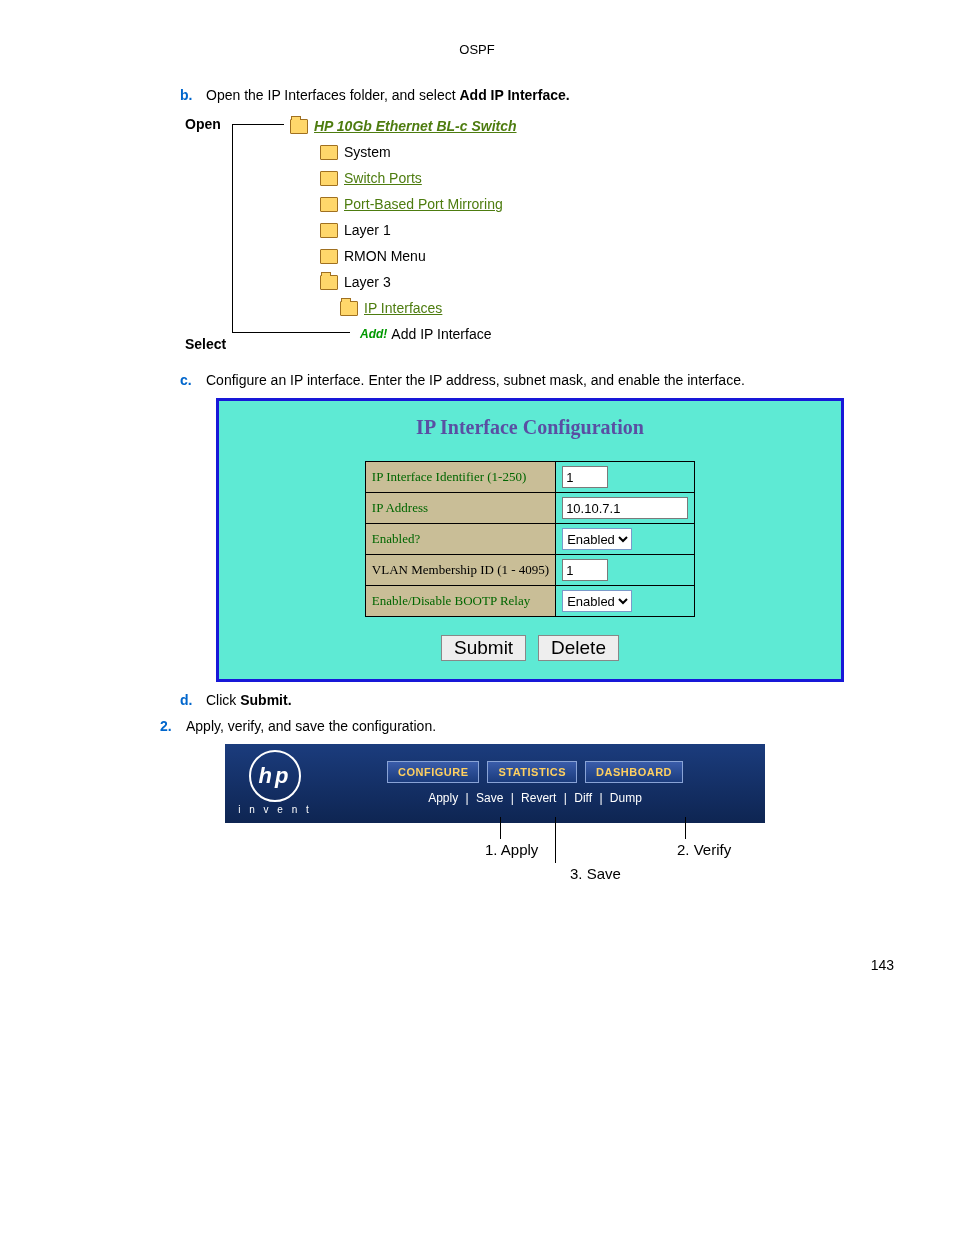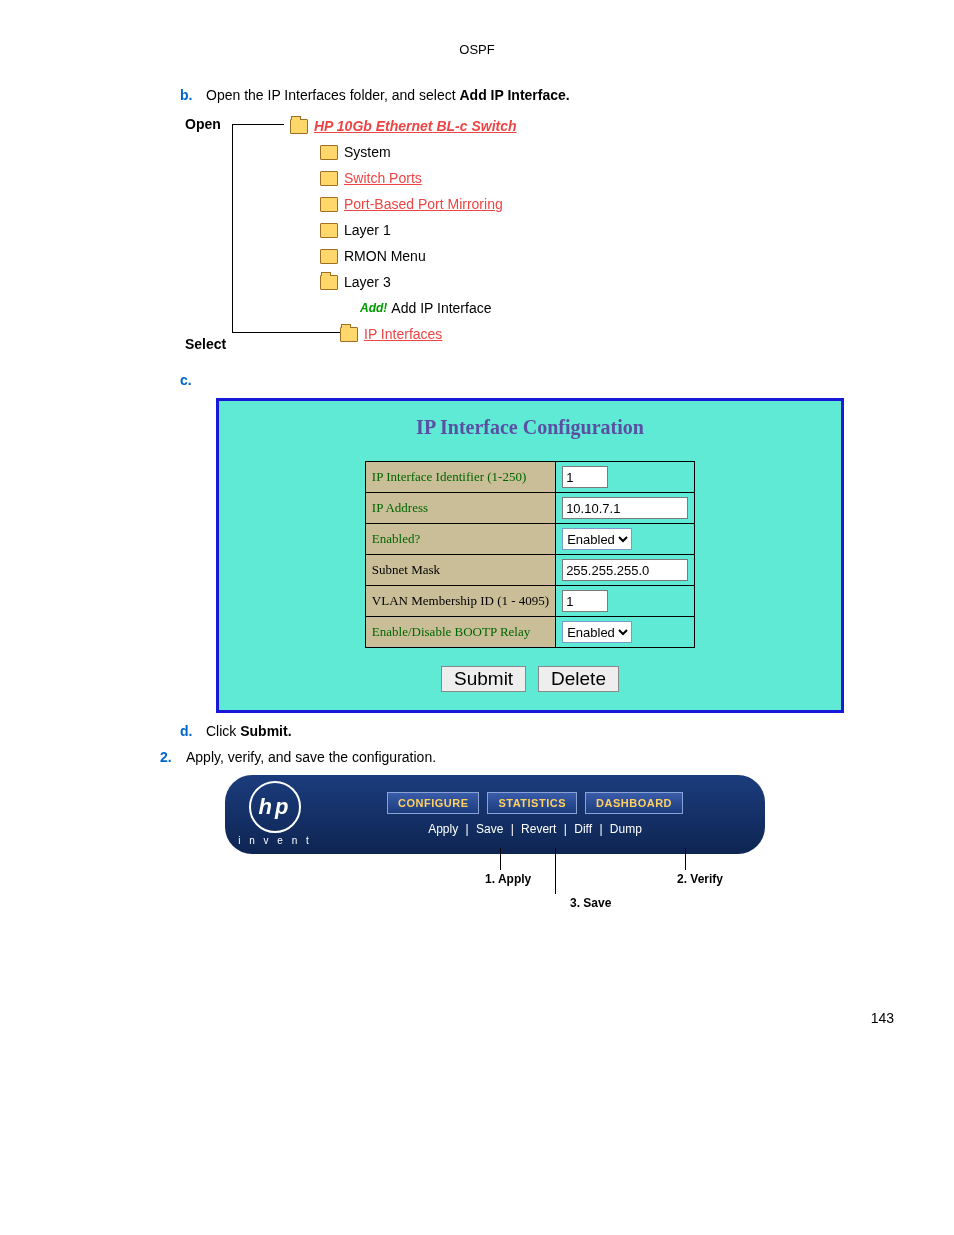--- a/index.html
+++ b/index.html
@@ -65,21 +65,21 @@
     background:#ffd76b; border:1px solid #a07020; border-bottom:none;
   }
   .add-icon {
     color: #009900;
     font-weight: bold;
     font-style: italic;
     font-size: 12px;
     margin-right: 4px;
   }
   .link {
-    color: #ef4444;
+    color: #4d7c0f;
     text-decoration: underline;
   }
   .config-panel {
     margin: 10px 0 10px 156px;
     width: 628px;
     border: 3px solid #1818d8;
     background: #5eead4;
     padding: 15px 20px 18px 20px;
     box-sizing: border-box;
   }
@@ -138,21 +138,20 @@
   }
   .hp-bar {
     margin: 6px 0 0 165px;
     width: 540px;
     background: linear-gradient(#1b3c7d,#0e2552);
     color: #fff;
     padding: 6px 10px 8px 10px;
     display: flex;
     align-items: center;
     box-sizing: border-box;
-    border-radius: 27px;
   }
   .hp-logo {
     width: 80px;
     text-align: center;
     font-size: 10px;
     letter-spacing: 3px;
   }
   .hp-logo-circle {
     width: 48px; height: 48px;
     border: 2px solid #fff;
@@ -185,30 +184,30 @@
   .hp-links {
     color: #fff;
     font-size: 12px;
   }
   .hp-links span { margin: 0 2px; cursor:pointer; }
   .annot-row {
     margin-left: 165px;
     width: 540px;
     position: relative;
     height: 60px;
-    font-weight: bold;
-    font-size: 12px;
+    font-weight: normal;
+    font-size: 15px;
   }
   .annot-row .a1 { position:absolute; left:260px; top:18px; }
   .annot-row .a2 { position:absolute; left:452px; top:18px; }
   .annot-row .a3 { position:absolute; left:345px; top:42px; }
   .vline { position:absolute; width:1px; background:#000; }
   .page-num {
     text-align: right;
-    margin-top: 96px;
+    margin-top: 74px;
     font-size: 14px;
   }
   .tree-indent { display:inline-block; }
 </style>
 </head>
 <body>
 
 <div class="header-right">OSPF</div>
 
 <div class="ol-item">
@@ -257,54 +256,51 @@
         <span class="folder-icon"></span>
         <span>RMON Menu</span>
       </div>
       <div class="tree-row">
         <span class="tree-indent" style="width:80px;"></span>
         <span class="folder-icon open"></span>
         <span>Layer 3</span>
       </div>
     </div>
   <div class="tree-row">
+    <span class="tree-indent" style="width:100px;"></span>
+    <span class="folder-icon open"></span>
+    <span class="link">IP Interfaces</span>
+  </div>
+  <div class="tree-row">
     <span class="tree-indent" style="width:120px;"></span>
     <span class="add-icon">Add!</span>
     <span>Add IP Interface</span>
   </div>
-  <div class="tree-row">
-    <span class="tree-indent" style="width:100px;"></span>
-    <span class="folder-icon open"></span>
-    <span class="link">IP Interfaces</span>
-  </div>
 </div>
 
 <div class="ol-item">
   <span class="marker">c.</span>
+  <span>Configure an IP interface. Enter the IP address, subnet mask, and enable the interface.</span>
 </div>
 
 <div class="config-panel">
   <div class="config-title">IP Interface Configuration</div>
   <table class="config-table">
     <tbody id="config-rows">
         <tr>
           <td class="lbl green">IP Interface Identifier (1-250)</td>
           <td><input class="fld short" value="1" style=""></td>
         </tr>
         <tr>
           <td class="lbl green">IP Address</td>
           <td><input class="fld med" value="10.10.7.1" style=""></td>
         </tr>
         <tr>
           <td class="lbl green">Enabled?</td>
           <td><select class="sel"><option>Enabled</option></select></td>
-        </tr>
-        <tr>
-          <td class="lbl">Subnet Mask</td>
-          <td><input class="fld med" value="255.255.255.0" style=""></td>
         </tr>
         <tr>
           <td class="lbl">VLAN Membership ID (1 - 4095)</td>
           <td><input class="fld short" value="1" style=""></td>
         </tr>
         <tr>
           <td class="lbl green">Enable/Disable BOOTP Relay</td>
           <td><select class="sel"><option>Enabled</option></select></td>
         </tr>
       </tbody>

